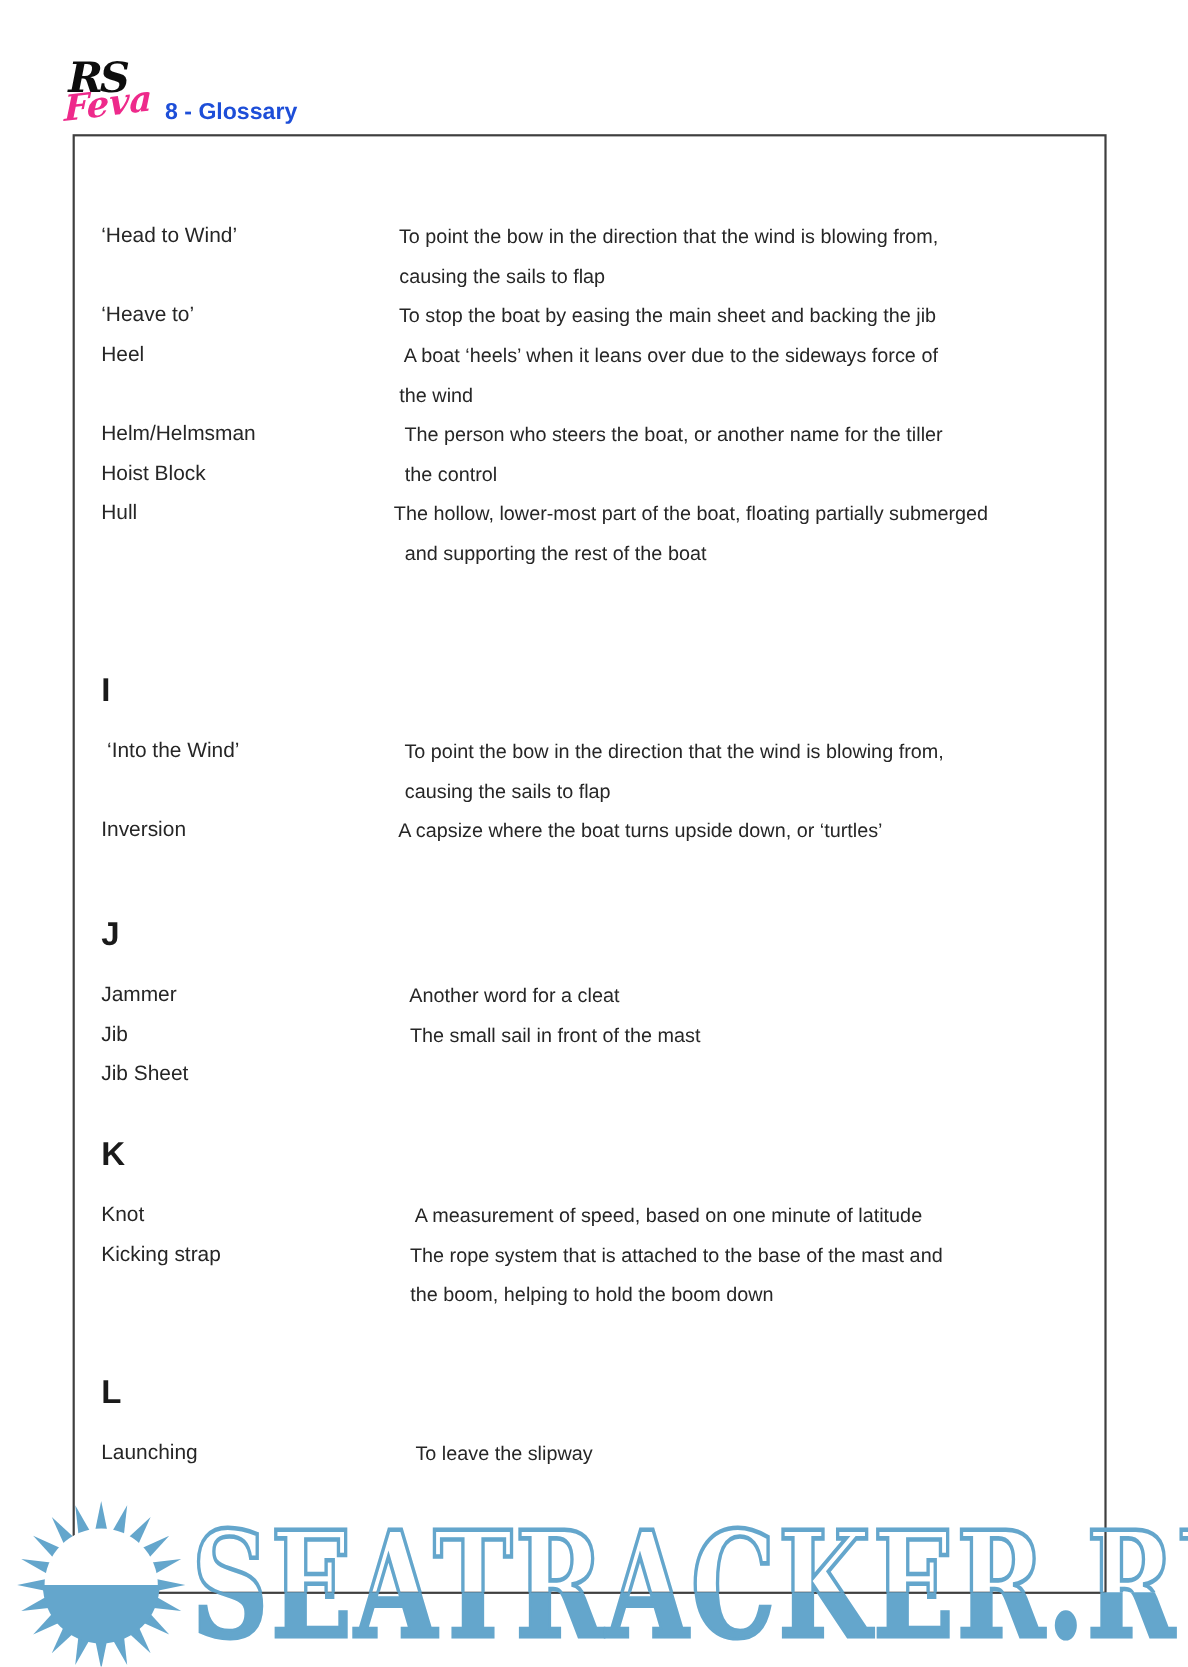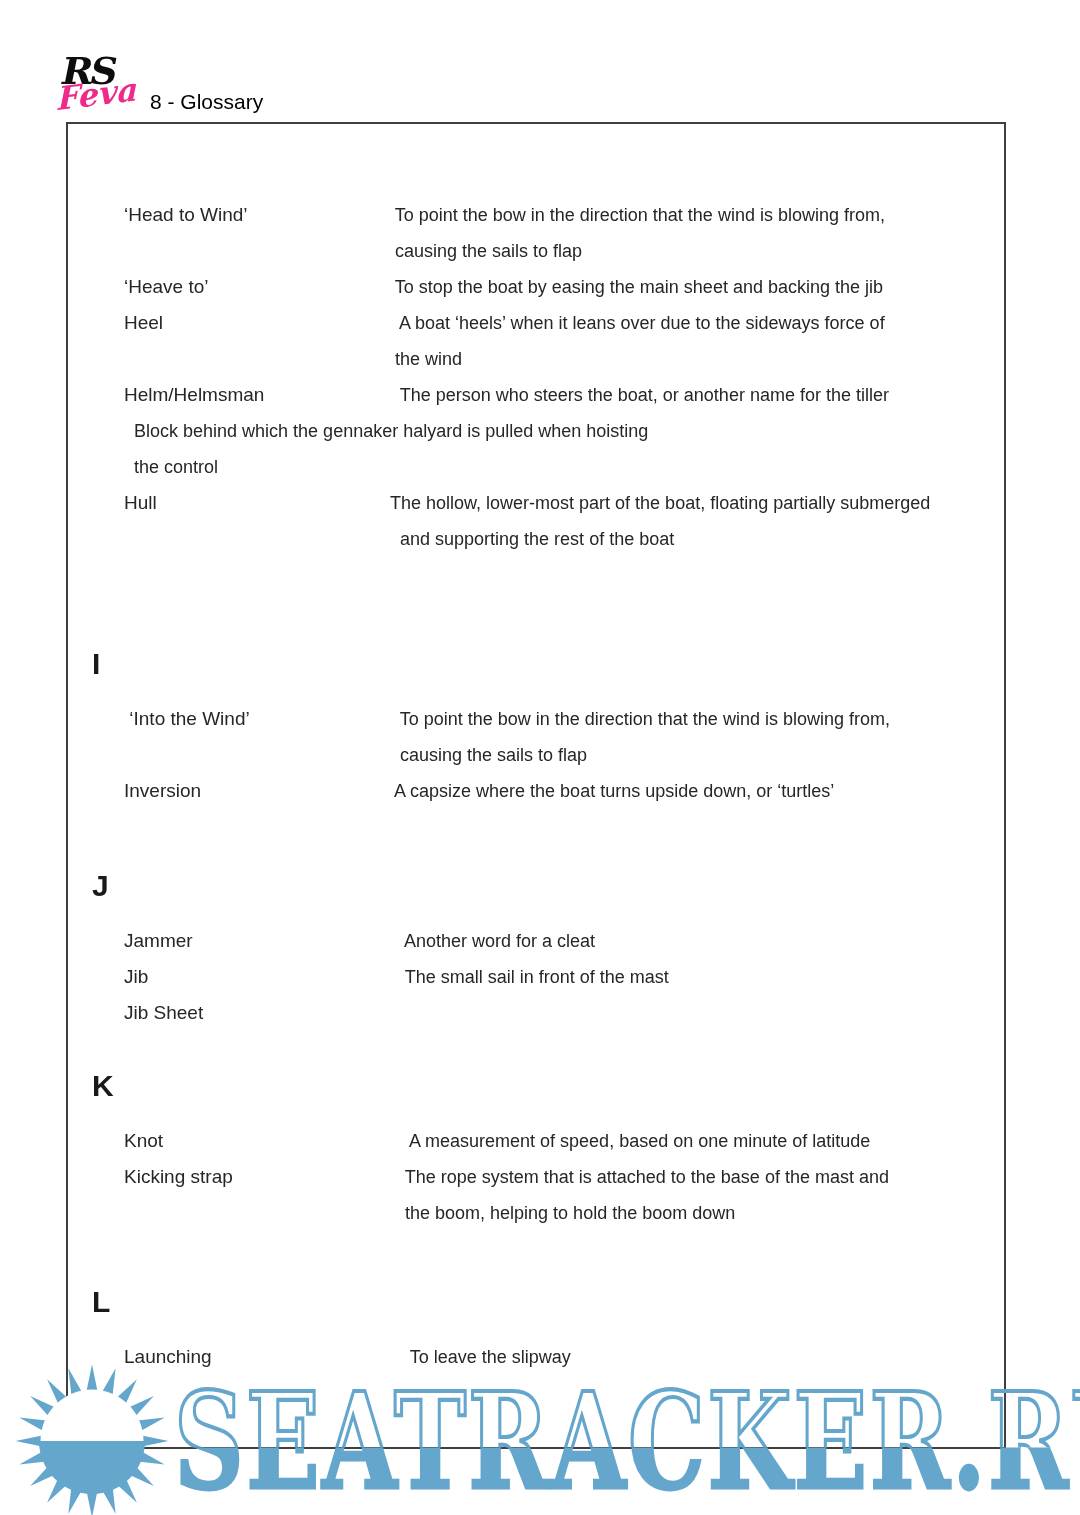--- a/index.html
+++ b/index.html
@@ -22,30 +22,30 @@
     font-family:"DejaVu Serif",serif;font-style:italic;font-weight:bold;
     font-size:38px;line-height:1;color:#0d0d0d;letter-spacing:-3px;
   }
   .logo-feva{
     position:absolute;left:0px;top:26px;
     font-family:"DejaVu Serif",serif;font-style:italic;font-weight:bold;
     font-size:32px;line-height:1;color:var(--accent-pink);
     transform:rotate(-7deg) skewX(-8deg);letter-spacing:0px;
   }
   .doc-title{
-    font-size:21px;font-weight:normal;color:#000000;
+    font-size:21px;font-weight:bold;color:#1d4ed8;
     padding-left:4px;padding-bottom:8px;white-space:nowrap;
   }
   
   .content-box{
     position:absolute;left:66px;top:122px;width:940px;height:1327px;
     border:2px solid var(--border);z-index:1;background:transparent;
   }
   .glossary{padding:73px 10px 0 24px;}
-  .entry{display:grid;grid-template-columns:266px 1fr;margin-left:32px;}
+  .entry{display:grid;grid-template-columns:266px 1fr;}
   .term{
     font-size:19px;line-height:36px;white-space:pre-wrap;color:var(--ink);
   }
   .def-line{
     font-size:18px;line-height:36px;white-space:pre;color:var(--ink);
   }
   .section-heading{
     font-size:30px;line-height:42px;font-weight:bold;color:#1a1a1a;
     margin-bottom:16px;display:none;
   }
@@ -122,22 +122,22 @@
   </div>
 
   <div class="entry">
     <div class="term">Helm/Helmsman</div>
     <div class="defs">
                 <div class="def-line">  The person who steers the boat, or another name for the tiller</div>
               </div>
   </div>
 
   <div class="entry">
-    <div class="defs">
-                <div class="def-line">  Block behind which the gennaker halyard is pulled when hoisting</div>
+    <div class="term">Hoist Block</div>
+    <div class="defs">
                 <div class="def-line">  the control</div>
               </div>
   </div>
 
   <div class="entry">
     <div class="term">Hull</div>
     <div class="defs">
                 <div class="def-line">The hollow, lower-most part of the boat, floating partially submerged</div>
                 <div class="def-line">  and supporting the rest of the boat</div>
               </div>

